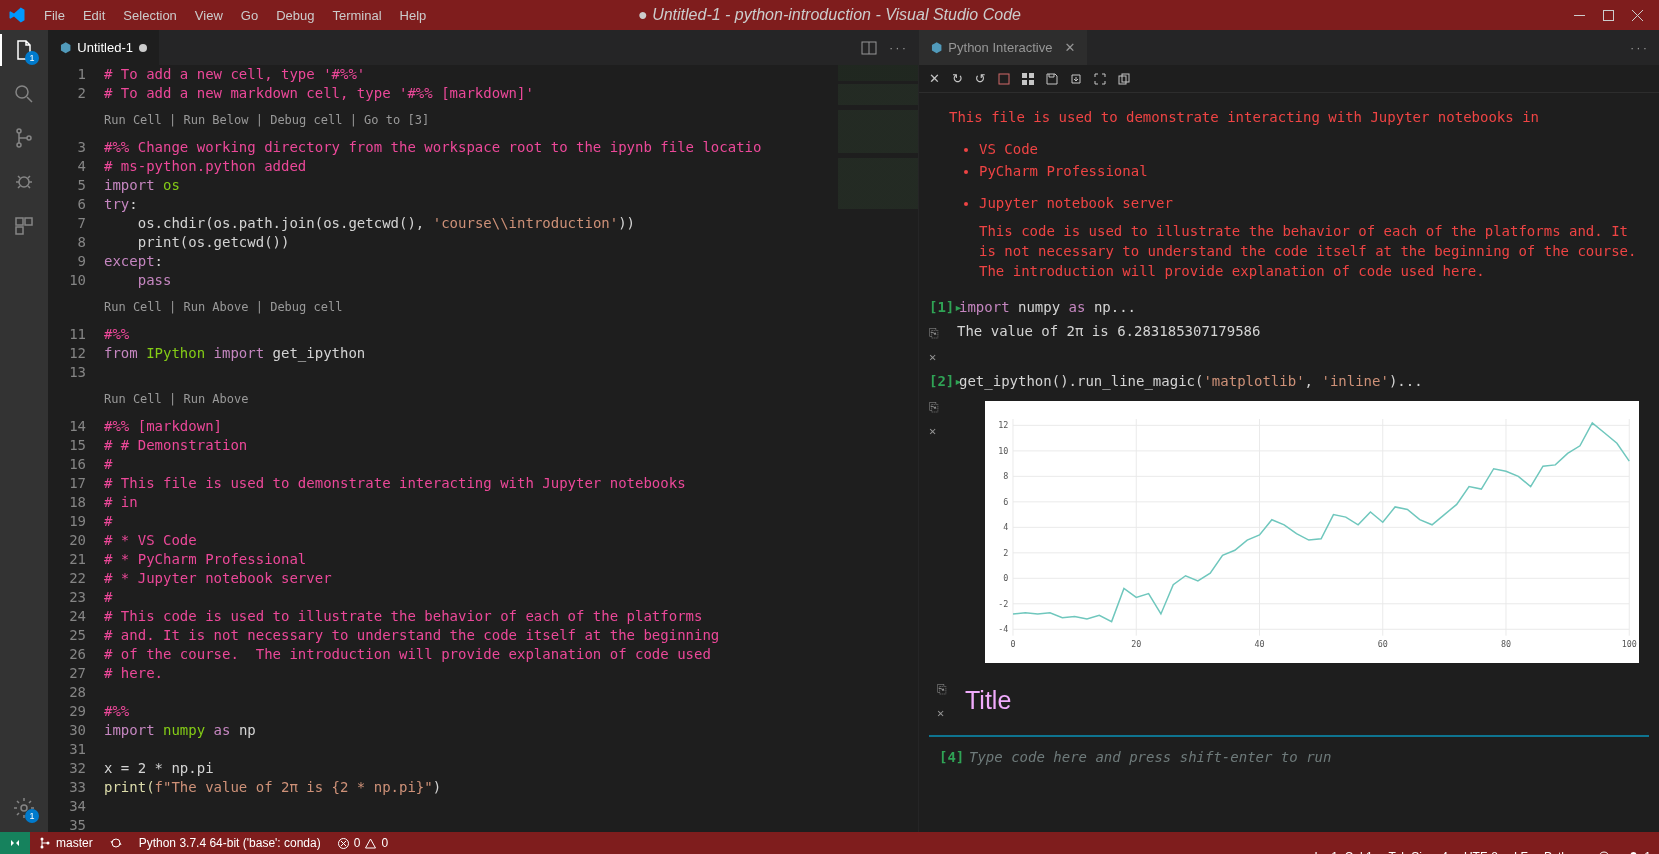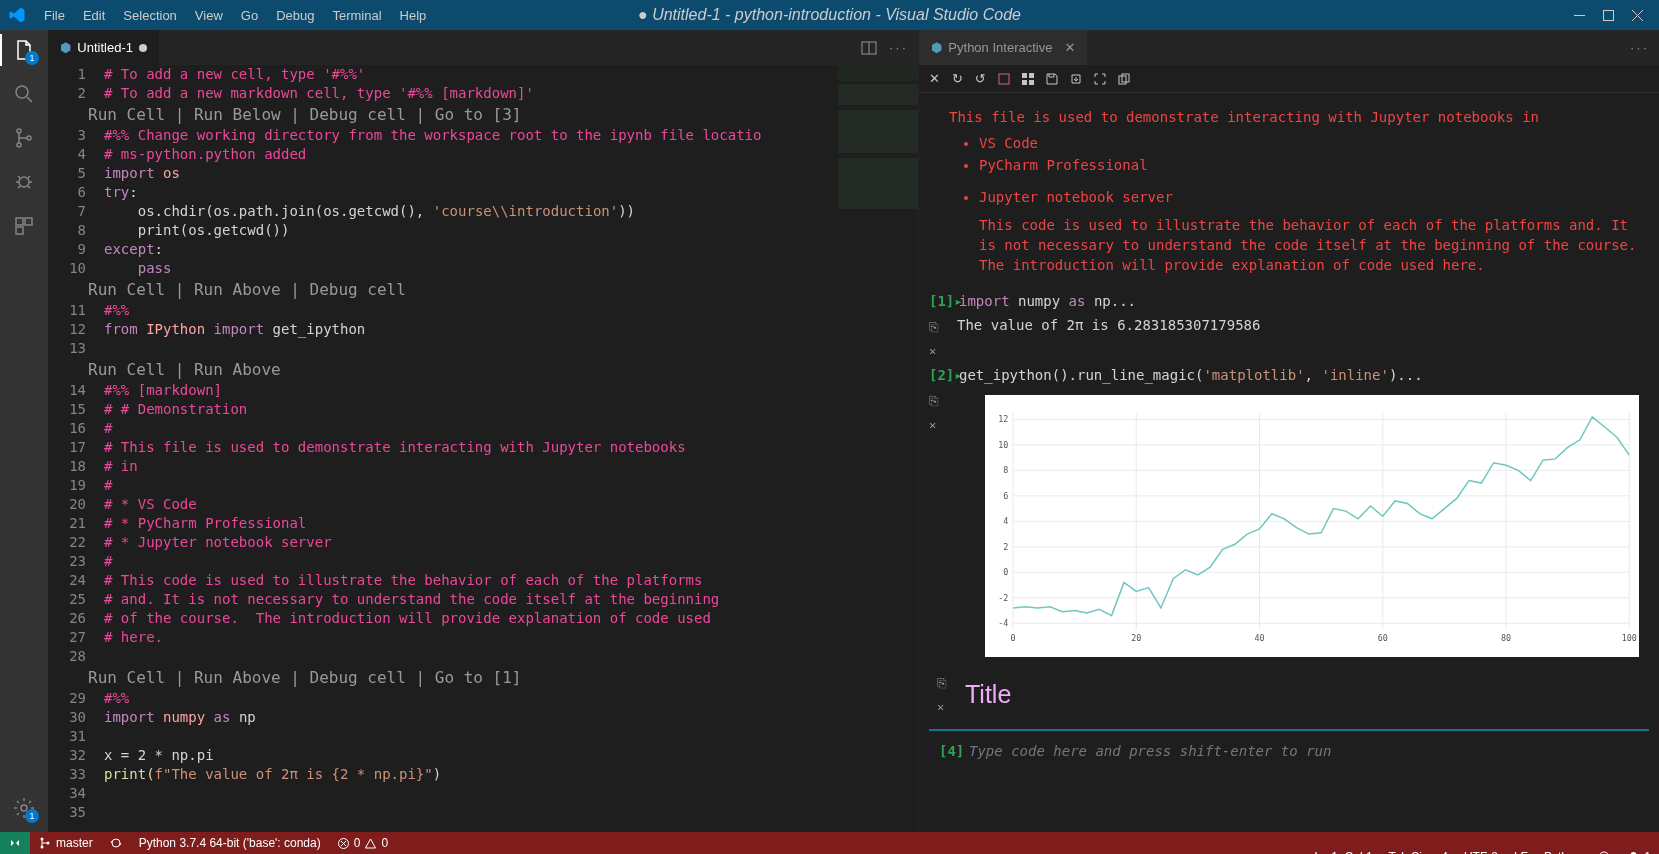--- a/index.html
+++ b/index.html
@@ -8,21 +8,21 @@
   background: #1e1e1e;
   font-family: "Segoe UI", sans-serif;
   font-size: 13px;
   color: #cccccc;
   overflow: hidden;
   display: flex;
   flex-direction: column;
 }
 .titlebar {
   height: 30px;
-  background: #0c4a6e;
+  background: #7f1d1d;
   display: flex;
   align-items: center;
   padding: 0 8px;
   position: relative;
 }
 .titlebar .logo { width: 18px; height: 18px; margin-right: 10px; }
 .titlebar .menu { display: flex; gap: 2px; }
 .titlebar .menu span { padding: 4px 8px; cursor: pointer; color: #cccccc; }
 .titlebar .center {
   position: absolute; left: 50%; transform: translateX(-50%);
@@ -61,42 +61,42 @@
 }
 .tab.dim { color: #969696; background: #2d2d2d; }
 .tab .dot { width: 8px; height: 8px; border-radius: 50%; background: #cccccc; }
 .tab .file-icon { color: #519aba; font-size: 13px; }
 .tab .close { color: #969696; margin-left: 6px; }
 .tab-actions { margin-left: auto; display: flex; align-items: center; gap: 12px; padding-right: 10px; color: #969696; }
 .editor-body { flex: 1; position: relative; overflow: hidden; }
 .gutter-code { position: absolute; inset: 0; overflow-y: auto; font-family: Consolas, monospace; font-size: 14px; line-height: 19px; }
 .code-row { display: flex; }
 .lineno { width: 56px; text-align: right; padding-right: 18px; color: #858585; user-select: none; }
-.codelens { color: #999999; font-size: 16px; padding-left: 40px; margin: 2px 0; }
+.codelens { color: #999999; font-size: 12px; padding-left: 56px; margin: 8px 0; }
 .codelens span { cursor: pointer; }
 .code-text { white-space: pre; }
 .tok-comment { color: #ec4899; }
 .tok-keyword { color: #c586c0; }
 .tok-string { color: #ce9178; }
 .tok-ident { color: #d4d4d4; }
 .tok-func { color: #dcdcaa; }
-.tok-module { color: #fca5a5; margin-top: 28px; }
+.tok-module { color: #84cc16; margin-top: 28px; }
 .minimap {
   position: absolute; right: 0; top: 0; width: 80px; height: 160px;
   background: linear-gradient(#233323 0 10%, #1e1e1e 10% 12%, #2a3a2a 12% 25%, #1e1e1e 25% 28%, #2a3a2a 28% 55%, #1e1e1e 55% 58%, #2a3a2a 58% 90%, #1e1e1e 90% 100%);
   opacity: 0.45;
 }
 .interactive-toolbar {
   height: 28px; display: flex; align-items: center; gap: 12px;
   padding: 0 10px; color: #c5c5c5; border-bottom: 1px solid #2d2d2d;
 }
 .interactive-toolbar svg, .interactive-toolbar .tb-glyph { color: #c5c5c5; }
 .interactive-content { flex: 1; overflow-y: auto; font-family: Consolas, monospace; font-size: 14px; line-height: 20px; padding: 8px 0 0 0; }
 .md-block { padding: 6px 22px 10px 30px; color: #ef4444; }
-.md-block ul { margin-left: 30px; margin-top: 6px; }
+.md-block ul { margin-left: 30px; margin-top: 12px; }
 .md-block li { margin: 2px 0; }
 .md-block p { margin: 8px 0 4px 30px; }
 .cell-row { display: flex; align-items: flex-start; padding: 2px 10px; }
 .cell-caret { width: 30px; color: #2fa355; font-weight: bold; text-align: left; }
 .cell-tools { width: 24px; color: #969696; font-size: 12px; display: flex; flex-direction: column; gap: 4px; padding-top: 2px; }
 .cell-text { flex: 1; }
 .out-text { color: #d4d4d4; padding-left: 34px; }
 .chart {
   background: #ffffff; margin: 6px 10px 6px 34px;
   height: 262px; position: relative;
@@ -323,21 +323,20 @@
               <span class="code-text tok-comment"># of the course.  The introduction will provide explanation of code used</span>
             </div>
           <div class="code-row">
               <span class="lineno">27</span>
               <span class="code-text tok-comment"># here.</span>
             </div>
           <div class="code-row">
               <span class="lineno">28</span>
               <span class="code-text"></span>
             </div>
-          <div class="codelens"><span>Run Cell | Run Above | Debug cell | Go to [1]</span></div>
           <div class="code-row">
               <span class="lineno">29</span>
               <span class="code-text tok-comment">#%%</span>
             </div>
           <div class="code-row">
               <span class="lineno">30</span>
               <span class="code-text"><span class="tok-keyword">import</span><span class="tok-module"> numpy </span><span class="tok-keyword">as</span><span class="tok-ident"> np</span></span>
             </div>
           <div class="code-row">
               <span class="lineno">31</span>

